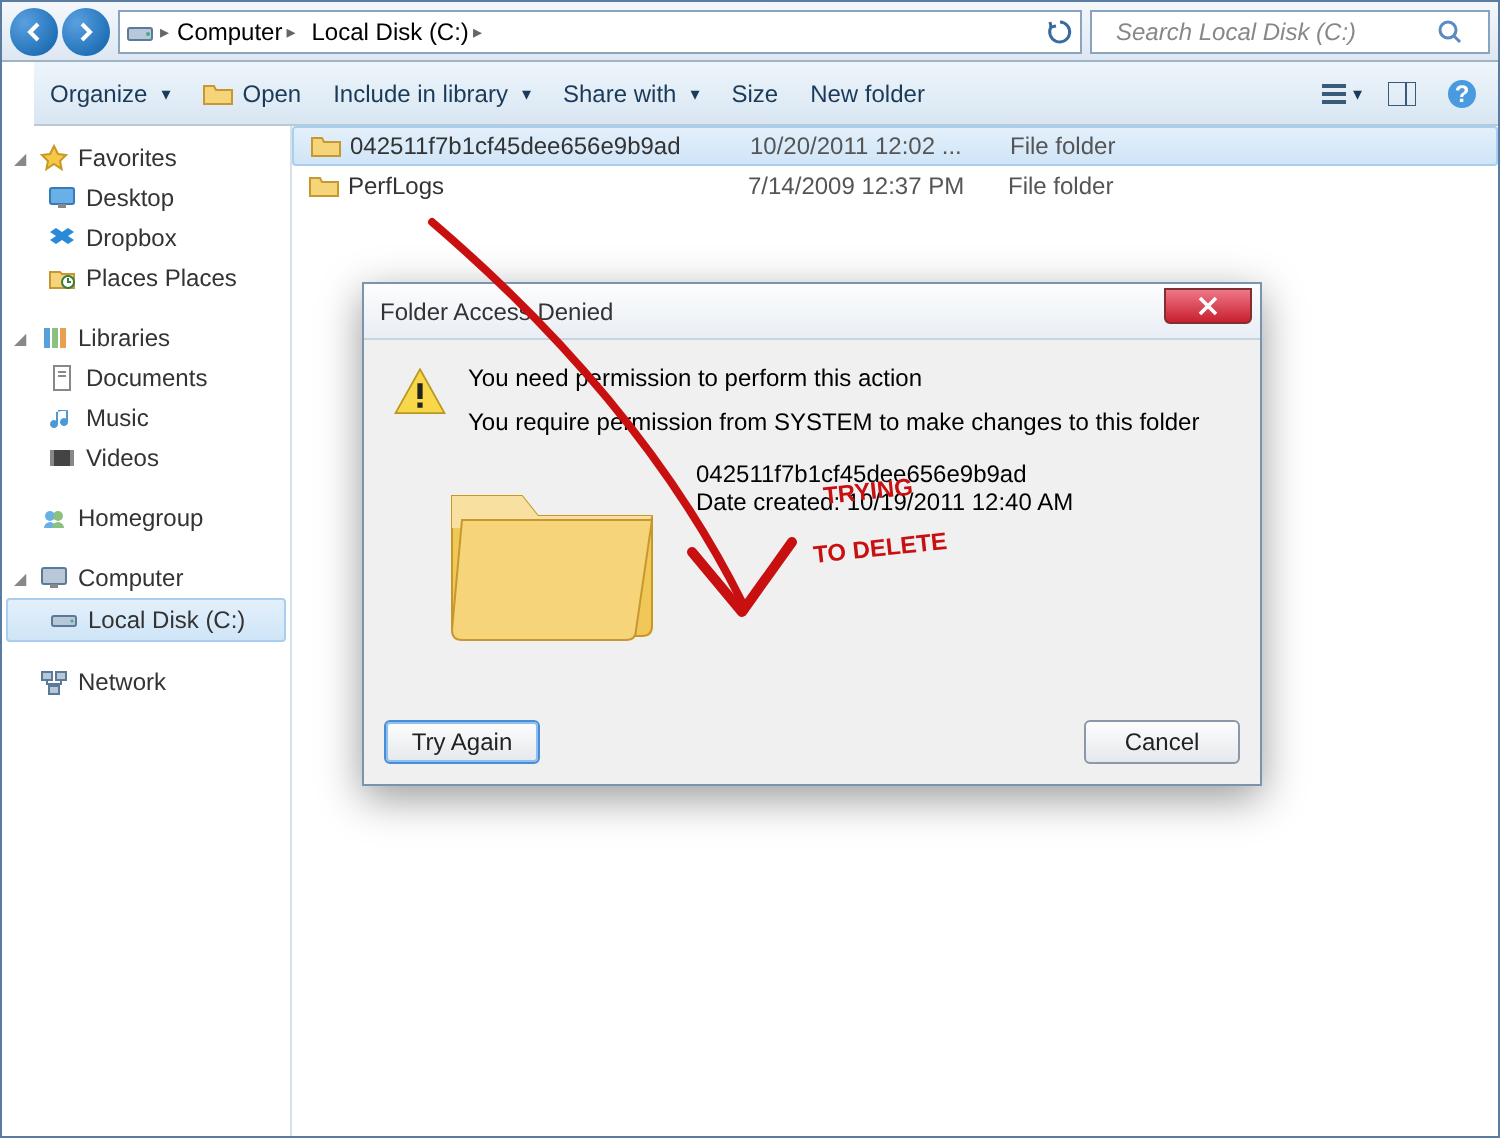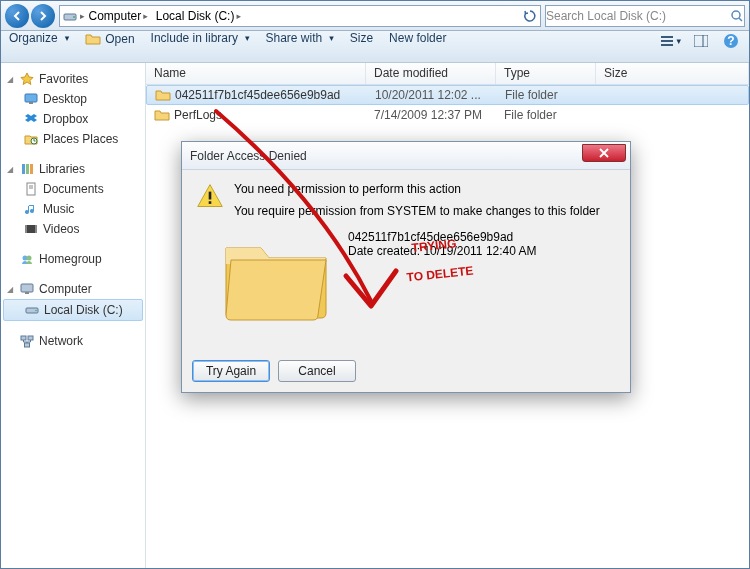--- a/index.html
+++ b/index.html
@@ -5,25 +5,25 @@
 * { box-sizing: border-box; margin: 0; padding: 0; font-family: "Segoe UI", Tahoma, sans-serif; font-size: 12px; }
 body { width: 750px; height: 569px; background: #fff; overflow: hidden; position: relative; border: 1px solid #5a7ca0; }
 
 
 .navbar { height: 30px; background: linear-gradient(#f4f8fc, #dde7f2); display: flex; align-items: center; padding: 0 4px; border-bottom: 1px solid #a0b4c8; }
 .nav-btns { display: flex; gap: 2px; margin-right: 4px; }
 .nav-circle { width: 24px; height: 24px; border-radius: 50%; background: radial-gradient(circle at 30% 30%, #5aa0e0, #0b5fa8); display: flex; align-items: center; justify-content: center; color: #fff; font-size: 14px; }
 .breadcrumb { flex: 1; height: 22px; border: 1px solid #8aa4bd; background: #fff; display: flex; align-items: center; padding: 0 2px; margin-right: 4px; }
 .bc-seg { padding: 0 4px; display: flex; align-items: center; height: 100%; }
 .bc-arrow { color: #666; font-size: 9px; margin-left: 2px; }
-.search { width: 200px; height: 22px; border: 1px solid #8aa4bd; background: #fff; display: flex; align-items: center; padding: 0 0; color: #888; }
+.search { width: 200px; height: 22px; border: 1px solid #8aa4bd; background: #fff; display: flex; align-items: center; padding: 0 12px; color: #888; font-style: italic; }
 .search svg { margin-left: auto; }
 
 
-.toolbar { height: 32px; background: linear-gradient(#eef5fb, #d8e6f2); border-bottom: 1px solid #b8cad8; display: flex; align-items: flex-start; padding: 0 8px; gap: 16px; }
+.toolbar { height: 32px; background: linear-gradient(#eef5fb, #d8e6f2); border-bottom: 1px solid #b8cad8; display: flex; align-items: center; padding: 0 8px; gap: 16px; margin-left: 16px; }
 .tb-item { color: #1a3a5a; display: flex; align-items: center; gap: 4px; cursor: pointer; }
 .tb-drop::after { content: "▾"; font-size: 9px; margin-left: 3px; color: #1a3a5a; }
 .tb-right { margin-left: auto; display: flex; gap: 10px; align-items: center; }
 .tb-iconbtn { width: 20px; height: 20px; display: flex; align-items: center; justify-content: center; color: #3a5a7a; }
 
 
 .main { display: flex; height: calc(100% - 62px); }
 .sidebar { width: 145px; border-right: 1px solid #d8e0e8; padding: 6px 0; overflow: hidden; }
 .side-group { margin-bottom: 10px; }
 .side-head { display: flex; align-items: center; gap: 4px; padding: 2px 6px; color: #333; }
@@ -46,21 +46,21 @@
 
 .dialog { position: absolute; left: 180px; top: 140px; width: 450px; background: #f0f0f0; border: 1px solid #7a94ae; box-shadow: 0 6px 20px rgba(0,0,0,.4); }
 .dlg-title { height: 28px; background: linear-gradient(#fdfdfe, #e8eef5); display: flex; align-items: center; padding: 0 4px 0 8px; border-bottom: 1px solid #c8d4e0; }
 .dlg-title-text { flex: 1; color: #333; }
 .dlg-close { width: 44px; height: 18px; background: linear-gradient(#e78, #c8202f); border: 1px solid #803030; border-radius: 0 0 3px 3px; color: #fff; display: flex; align-items: center; justify-content: center; font-weight: bold; font-size: 11px; margin-top: -6px; }
 .dlg-body { padding: 12px 14px; }
 .dlg-msg1 { display: flex; gap: 10px; align-items: flex-start; margin-bottom: 10px; }
 .warn-ico { width: 28px; height: 28px; }
 .dlg-file { display: flex; gap: 12px; margin-left: 20px; margin-top: 8px; margin-bottom: 12px; }
 .folder-big { width: 120px; height: 100px; }
-.dlg-btns { display: flex; justify-content: flex-start; gap: 8px; padding: 8px 10px 10px; }
+.dlg-btns { display: flex; justify-content: space-between; gap: 8px; padding: 8px 10px 10px; }
 .btn { min-width: 78px; height: 22px; border: 1px solid #8a98a8; background: linear-gradient(#fdfdfd, #e4e8ec); border-radius: 3px; display: flex; align-items: center; justify-content: center; color: #222; cursor: pointer; }
 .btn.focus { border-color: #4a8cd8; box-shadow: 0 0 0 1px #8ac0f0 inset; }
 
 
 .anno { position: absolute; left: 0; top: 0; width: 750px; height: 569px; pointer-events: none; }
 </style>
 </head>
 <body>
 
 <div class="navbar">
@@ -271,26 +271,20 @@
               <rect x="4.5" y="9" width="5" height="4" fill="#b8c8d8" stroke="#5a7a9a"></rect>
               <path d="M3.5 6v2h7V6M7 8v1" stroke="#5a7a9a" fill="none"></path>
             </svg>
           </span>
           <span>Network</span>
         </div>
     </div>
   </div>
 
   <div class="content">
-    <div class="cols">
-      <div class="col name">Name</div>
-      <div class="col date">Date modified</div>
-      <div class="col type">Type</div>
-      <div class="col size">Size</div>
-    </div>
     <div class="rows">
       <div class="row sel">
         <div class="cell name">
             <span class="ico">
               <svg width="16" height="14">
                 <path d="M1 3h5l1 2h8v7H1z" fill="#f6d47a" stroke="#c89830"></path>
               </svg>
             </span>
             <span>042511f7b1cf45dee656e9b9ad</span>
           </div>

